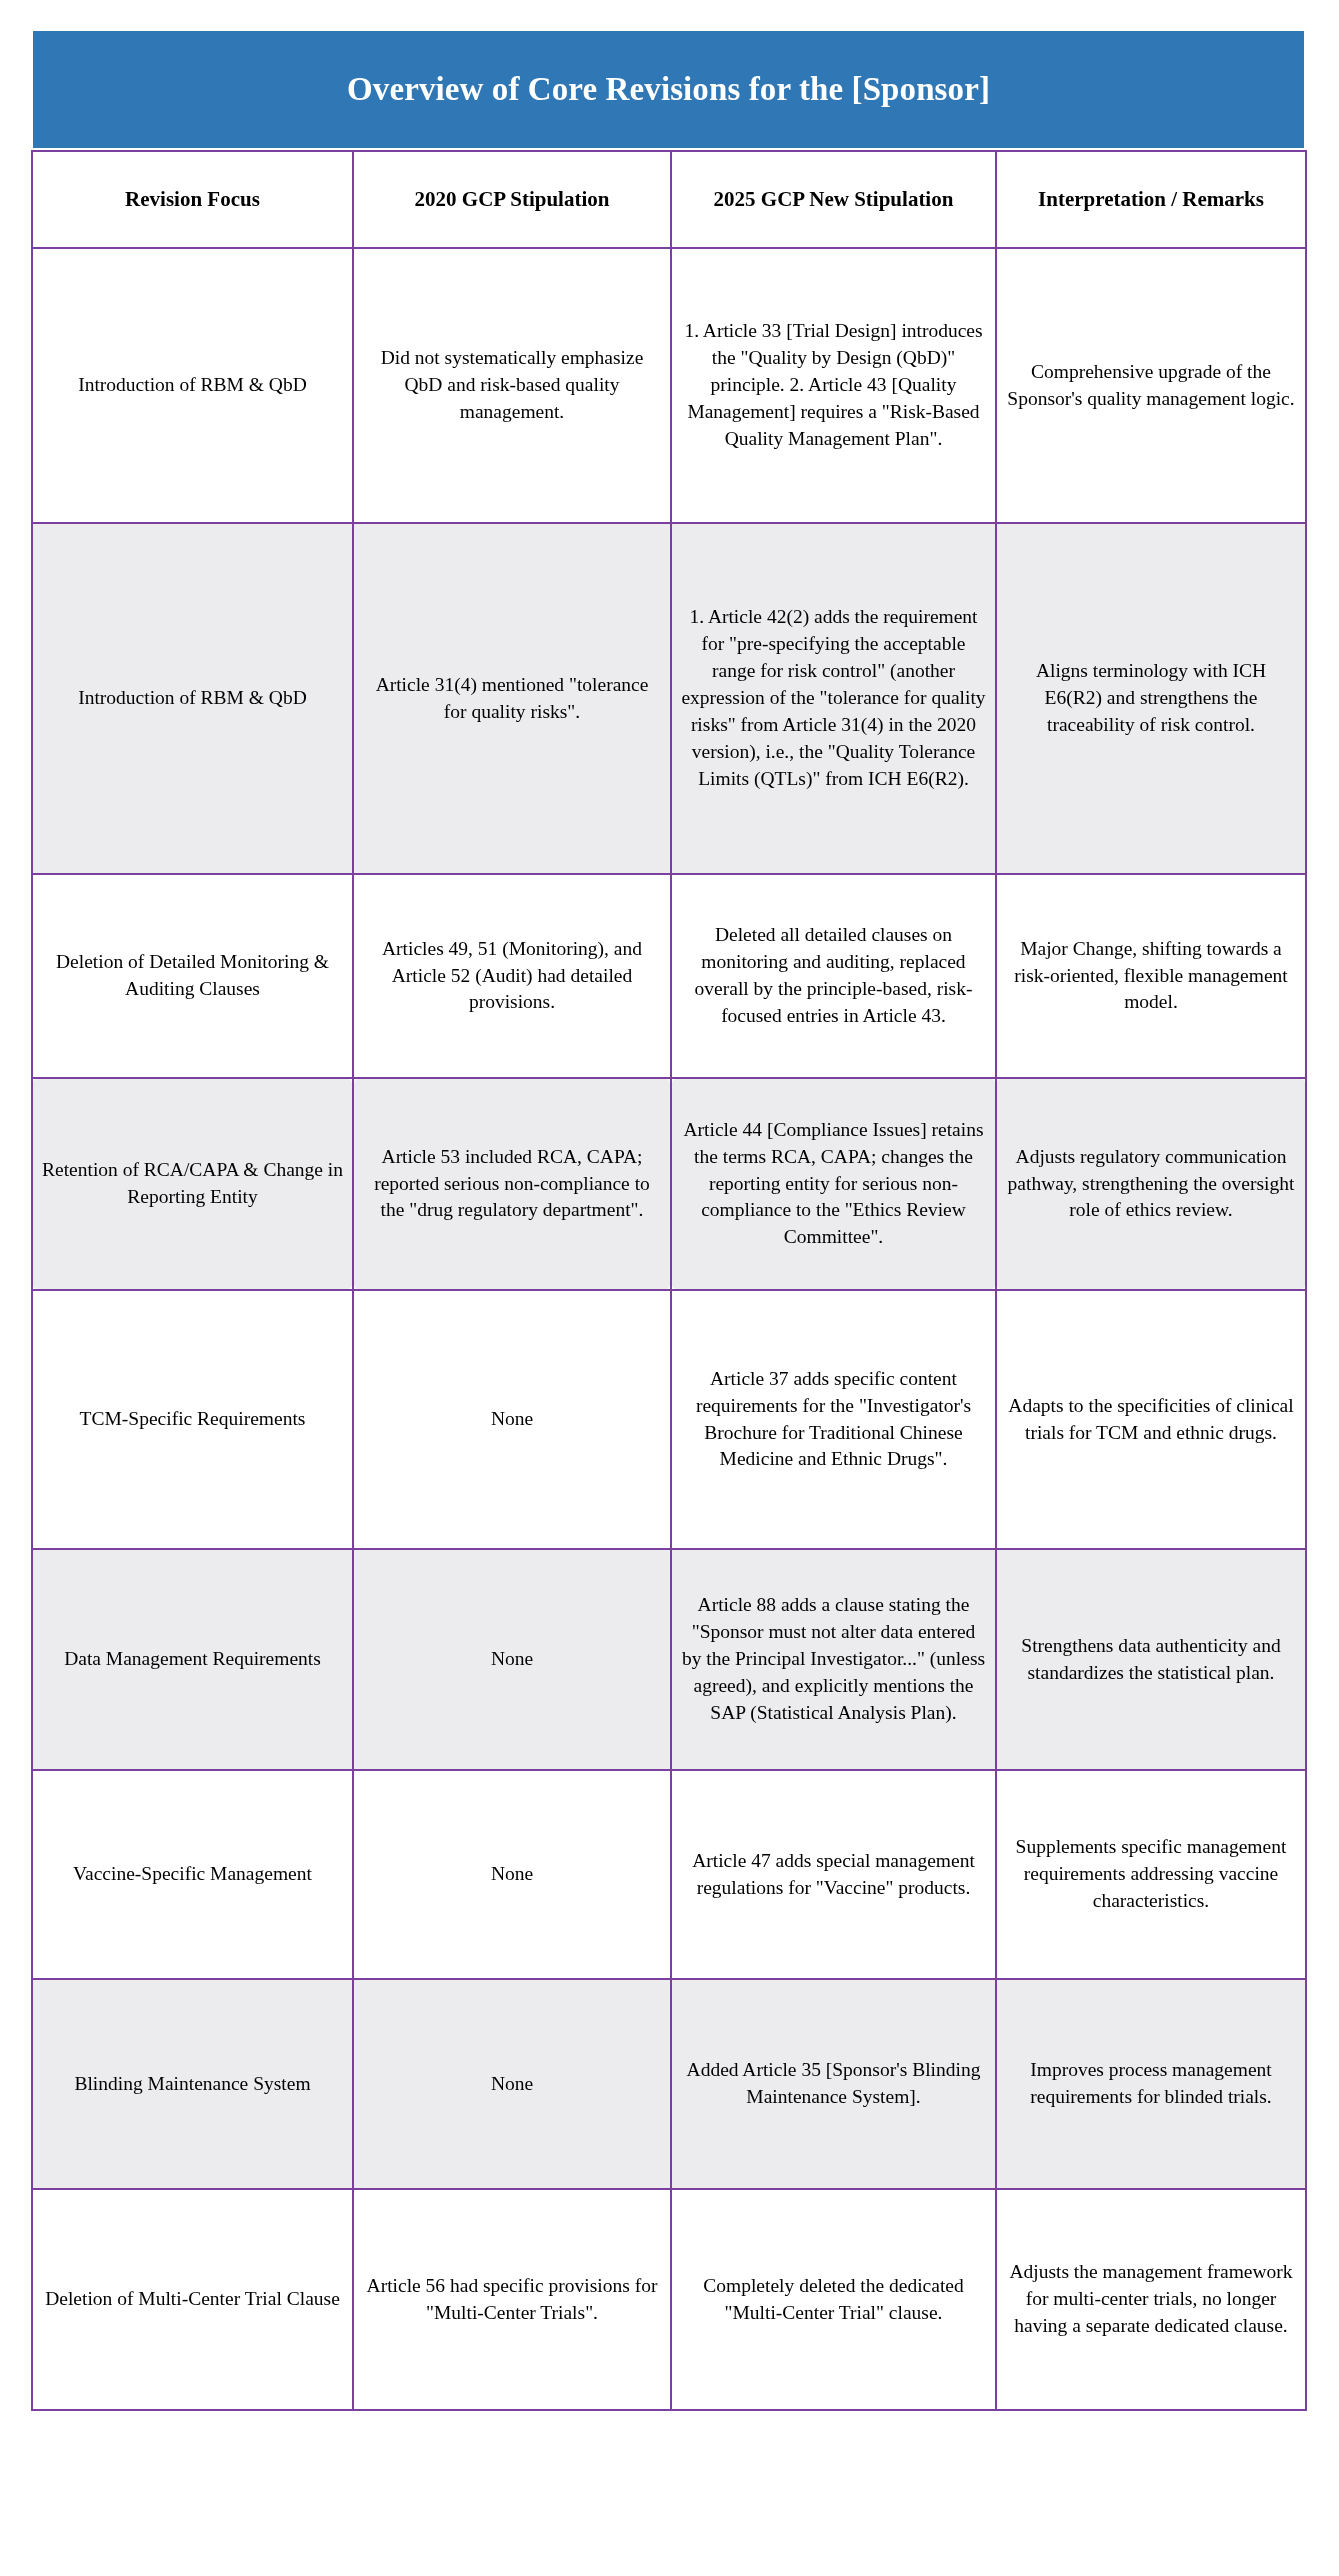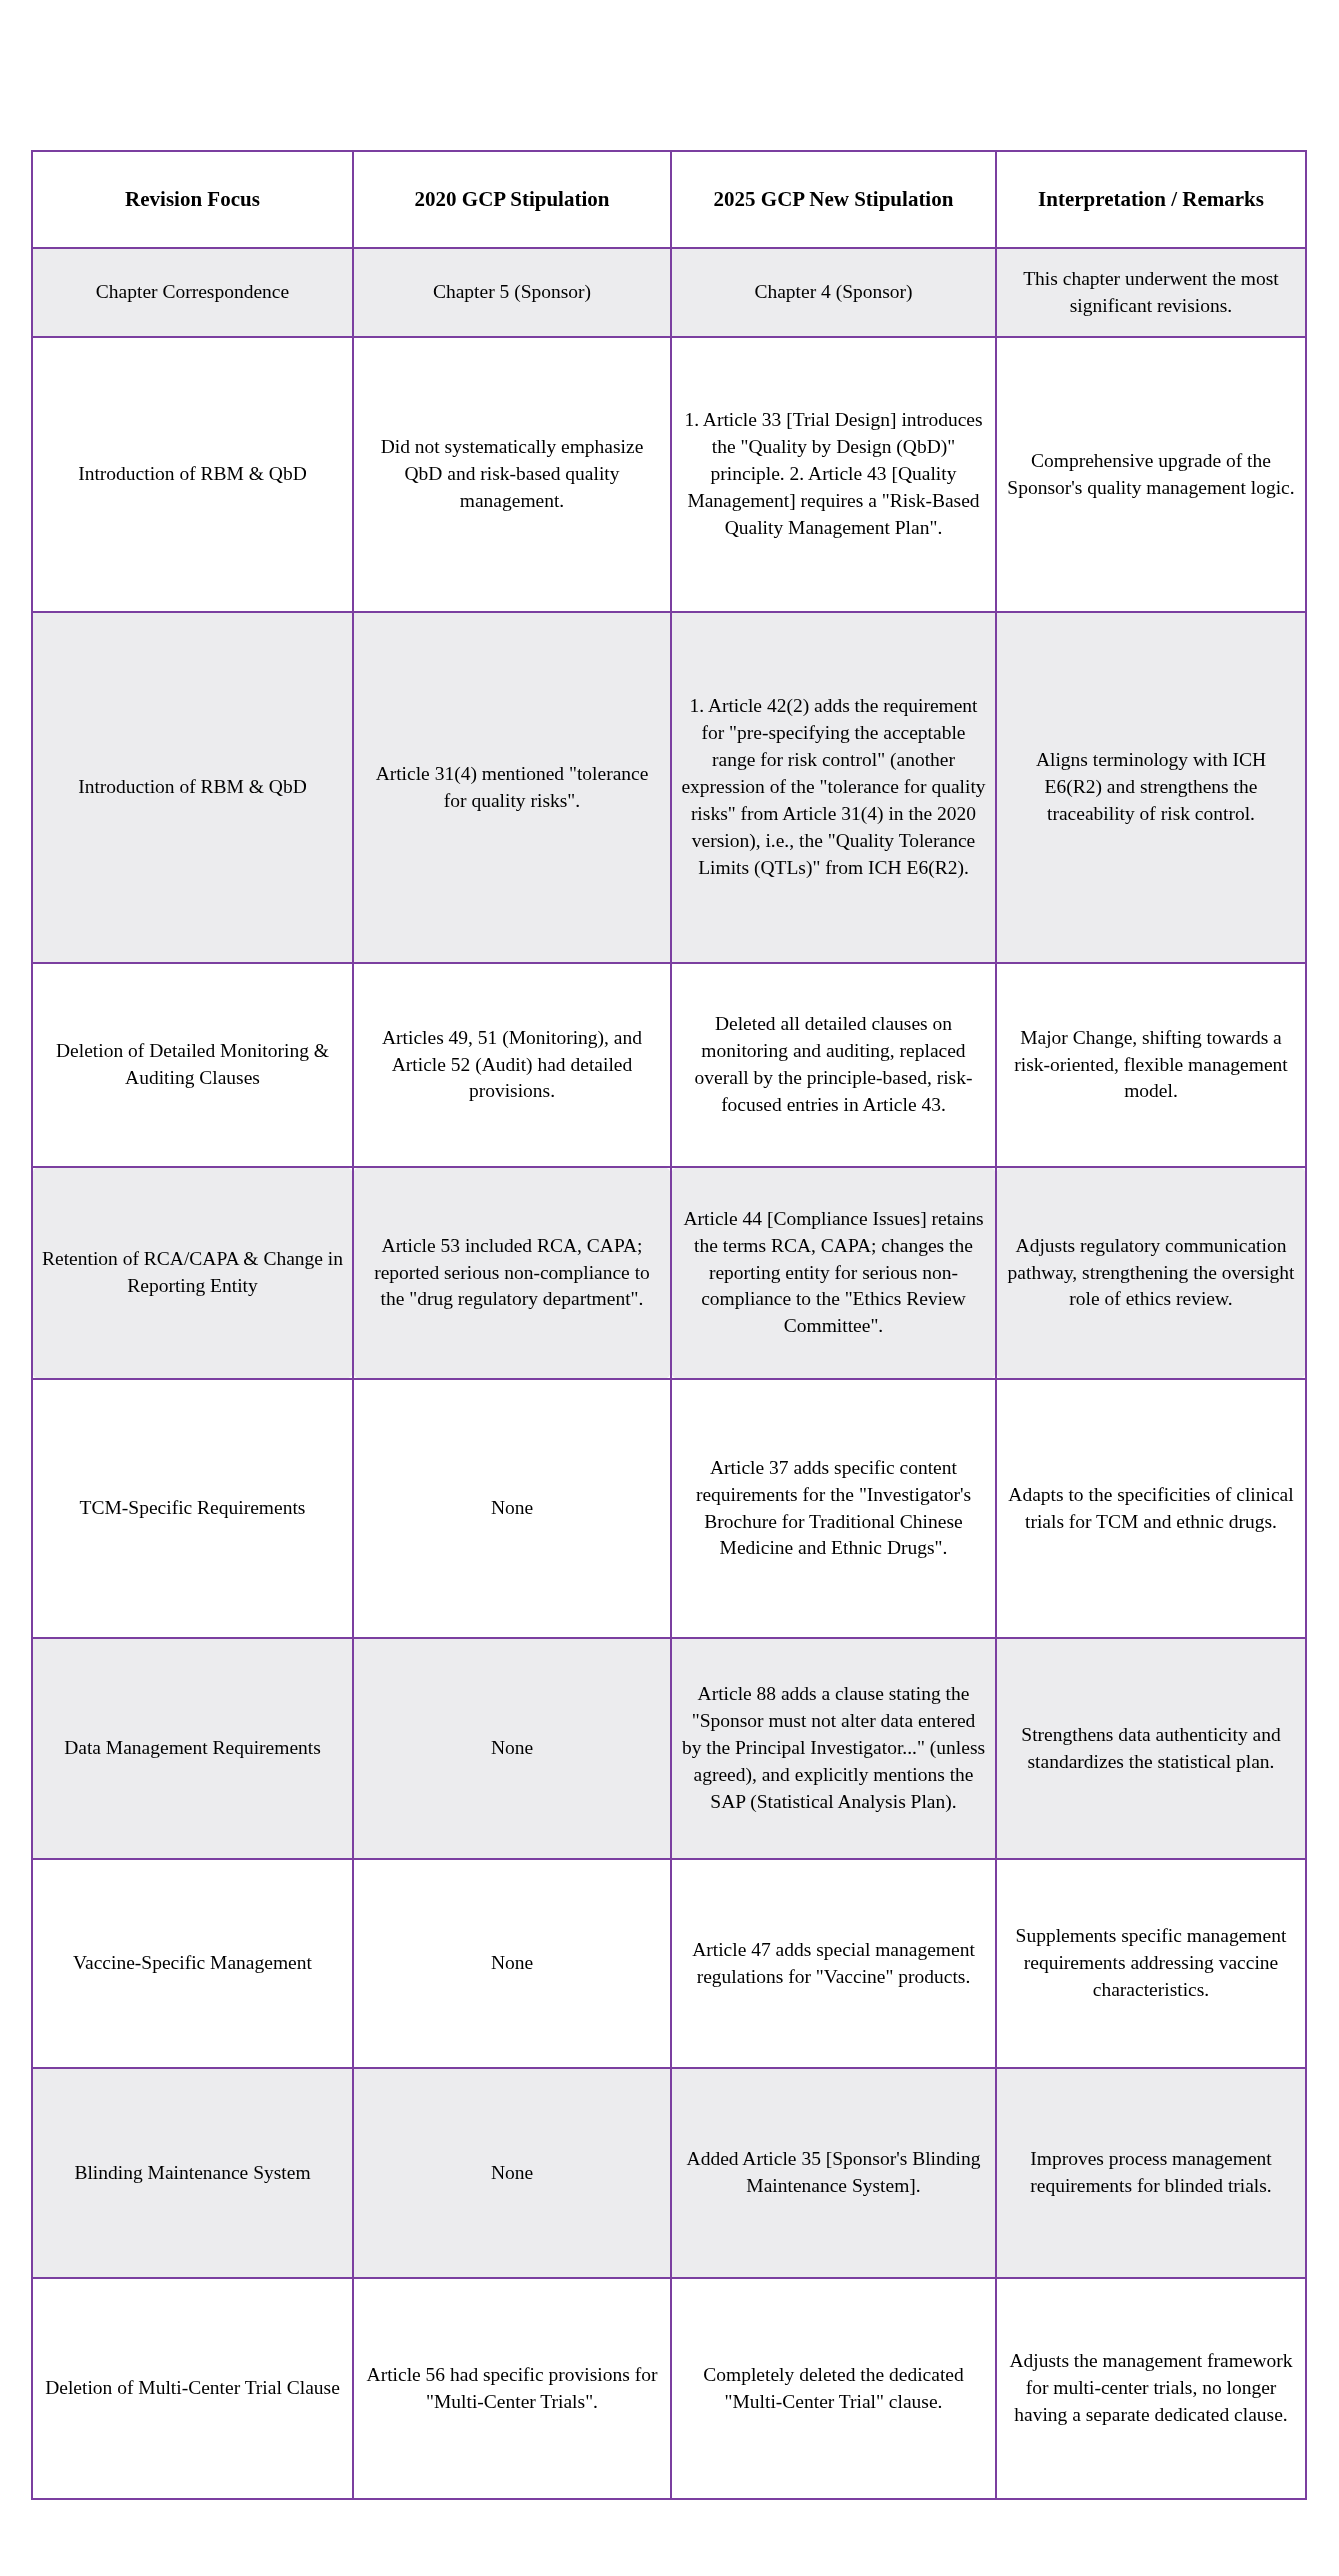--- a/index.html
+++ b/index.html
@@ -98,45 +98,42 @@
   tr[data-h="318"] td { height: 221px; }
   tr[data-h="300"] td { height: 209px; }
   tr[data-h="302"] td { height: 210px; }
   tr[data-h="318b"] td { height: 221px; }
 </style>
 </head>
 <body>
 
 <div class="page">
 
+  <div class="banner">
+    <div class="banner-title">Overview of Core Revisions for the [Sponsor]</div>
+  </div>
 
   <div class="table-wrap">
     <table class="gcp">
       <colgroup>
         <col class="c0">
           <col class="c1">
           <col class="c2">
           <col class="c3">
       </colgroup>
       <thead>
         <tr>
           <th>Revision Focus</th>
           <th>2020 GCP Stipulation</th>
           <th>2025 GCP New Stipulation</th>
           <th>Interpretation / Remarks</th>
         </tr>
       </thead>
       <tbody>
 
-        <tr class="shade" data-h="128">
-          <td>Chapter Correspondence</td>
-          <td>Chapter 5 (Sponsor)</td>
-          <td>Chapter 4 (Sponsor)</td>
-          <td>This chapter underwent the most significant revisions.</td>
-        </tr>
 
         <tr class="plain" data-h="395">
           <td>Introduction of RBM &amp; QbD</td>
           <td>Did not systematically emphasize QbD and risk-based quality management.</td>
           <td>1. Article 33 [Trial Design] introduces the "Quality by Design (QbD)" principle. 2. Article 43 [Quality Management] requires a "Risk-Based Quality Management Plan".</td>
           <td>Comprehensive upgrade of the Sponsor's quality management logic.</td>
         </tr>
 
         <tr class="shade" data-h="505">
           <td>Introduction of RBM &amp; QbD</td>

